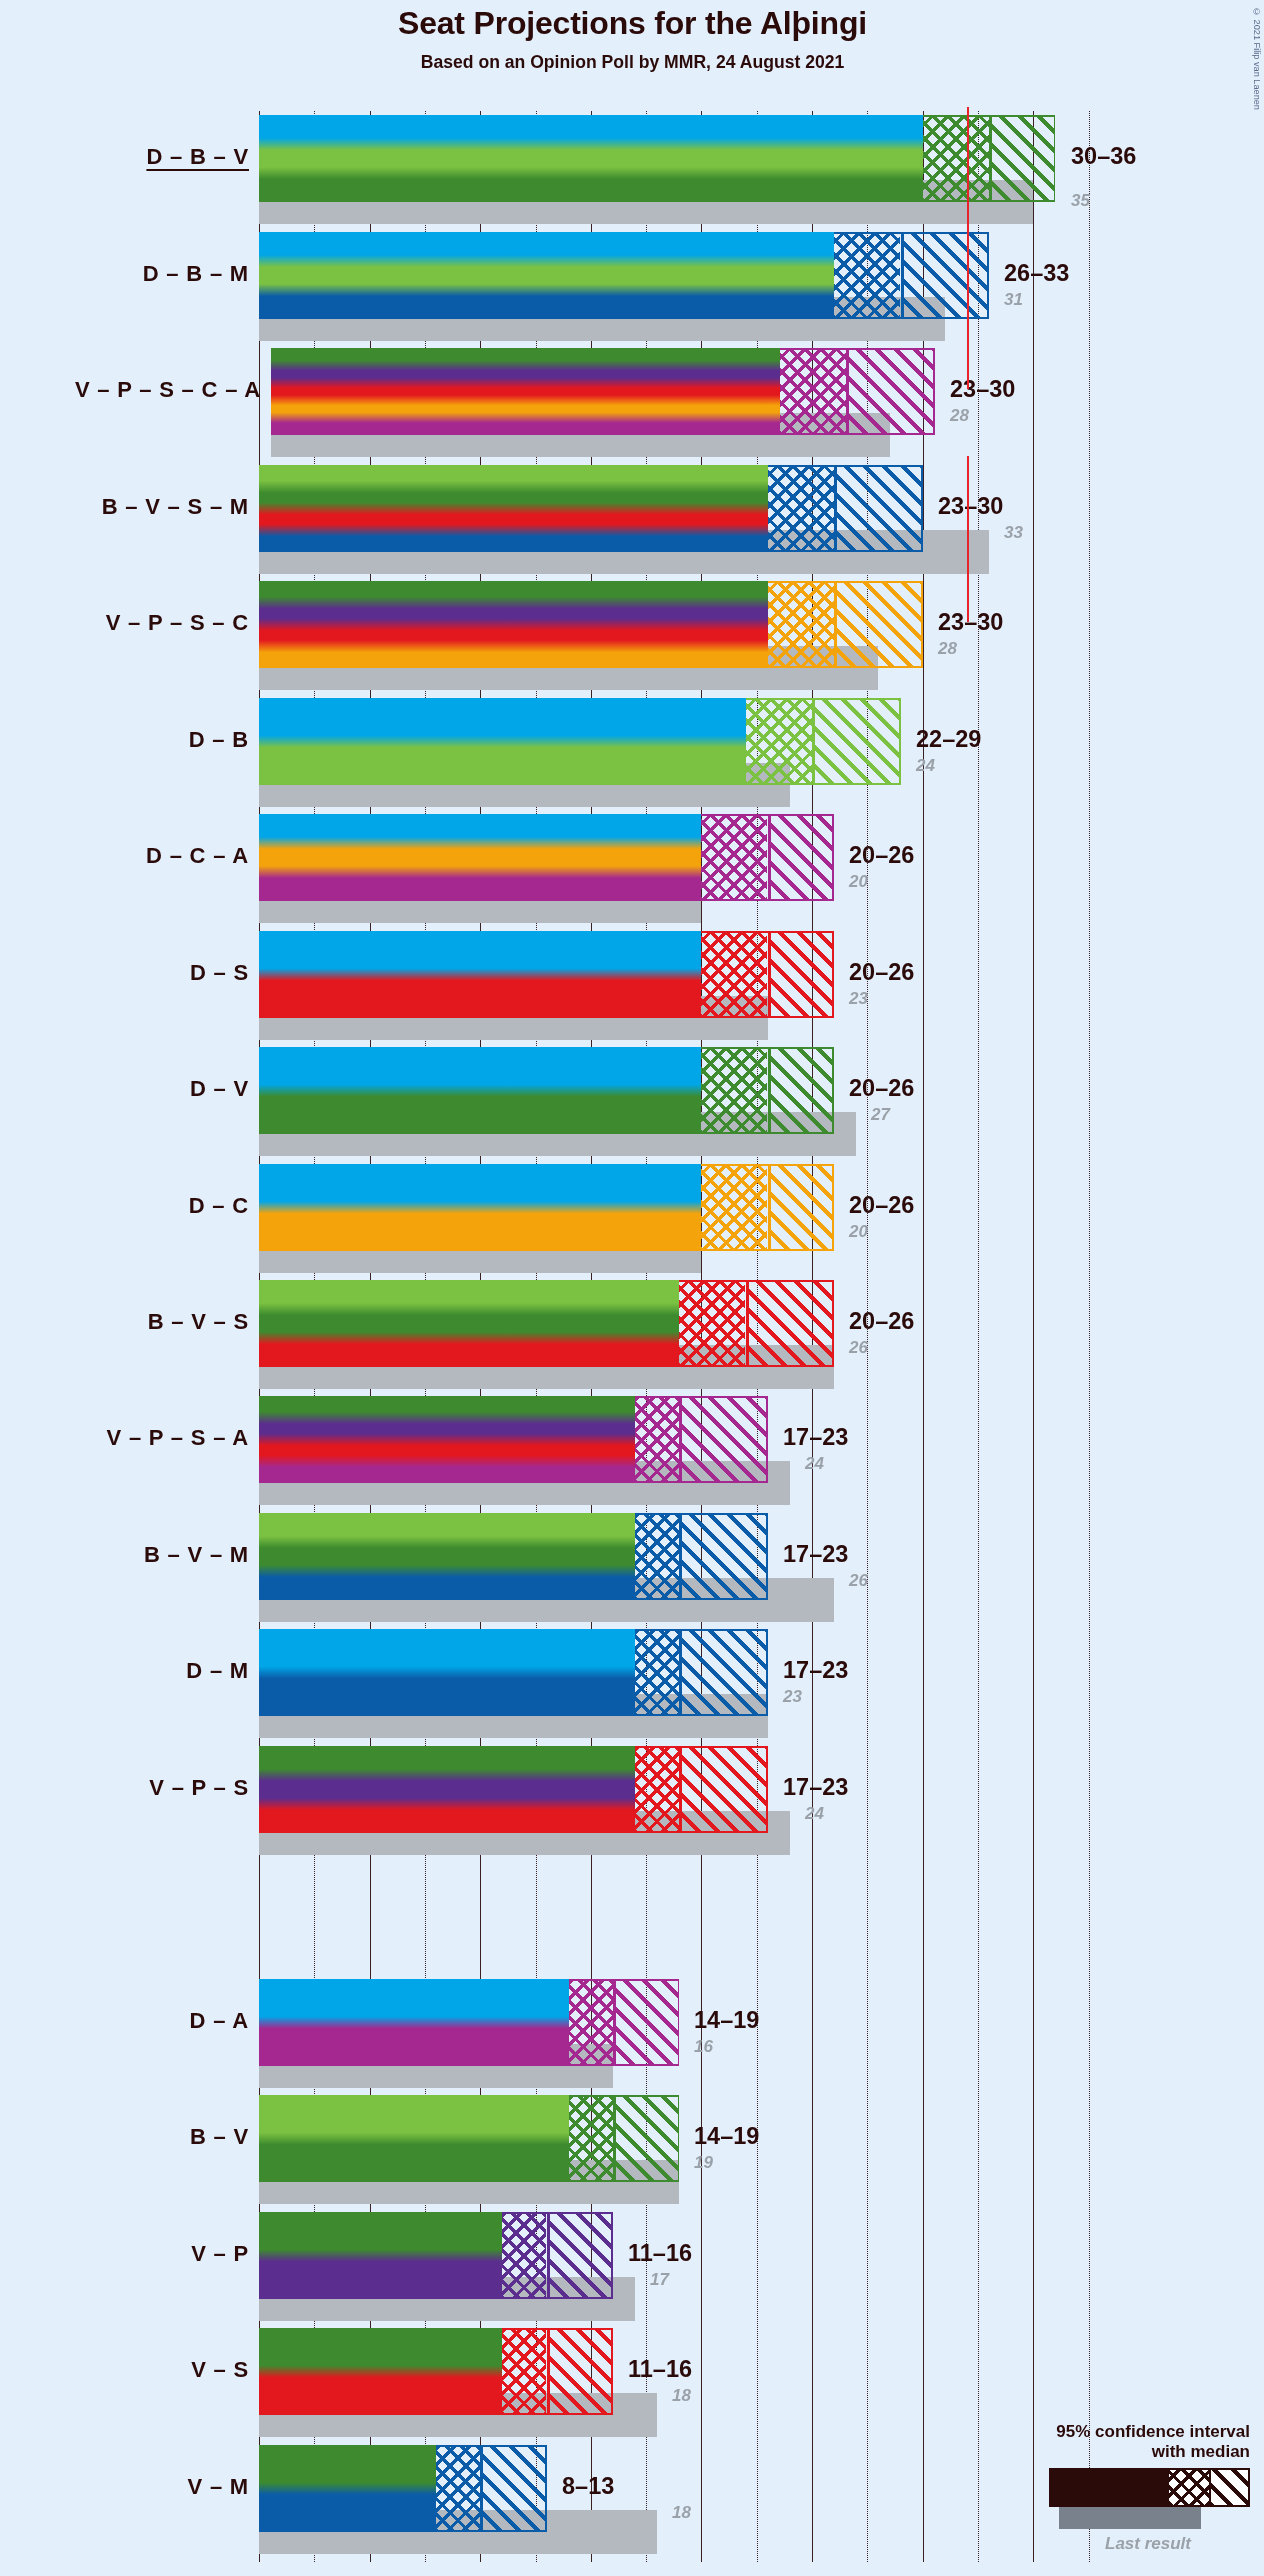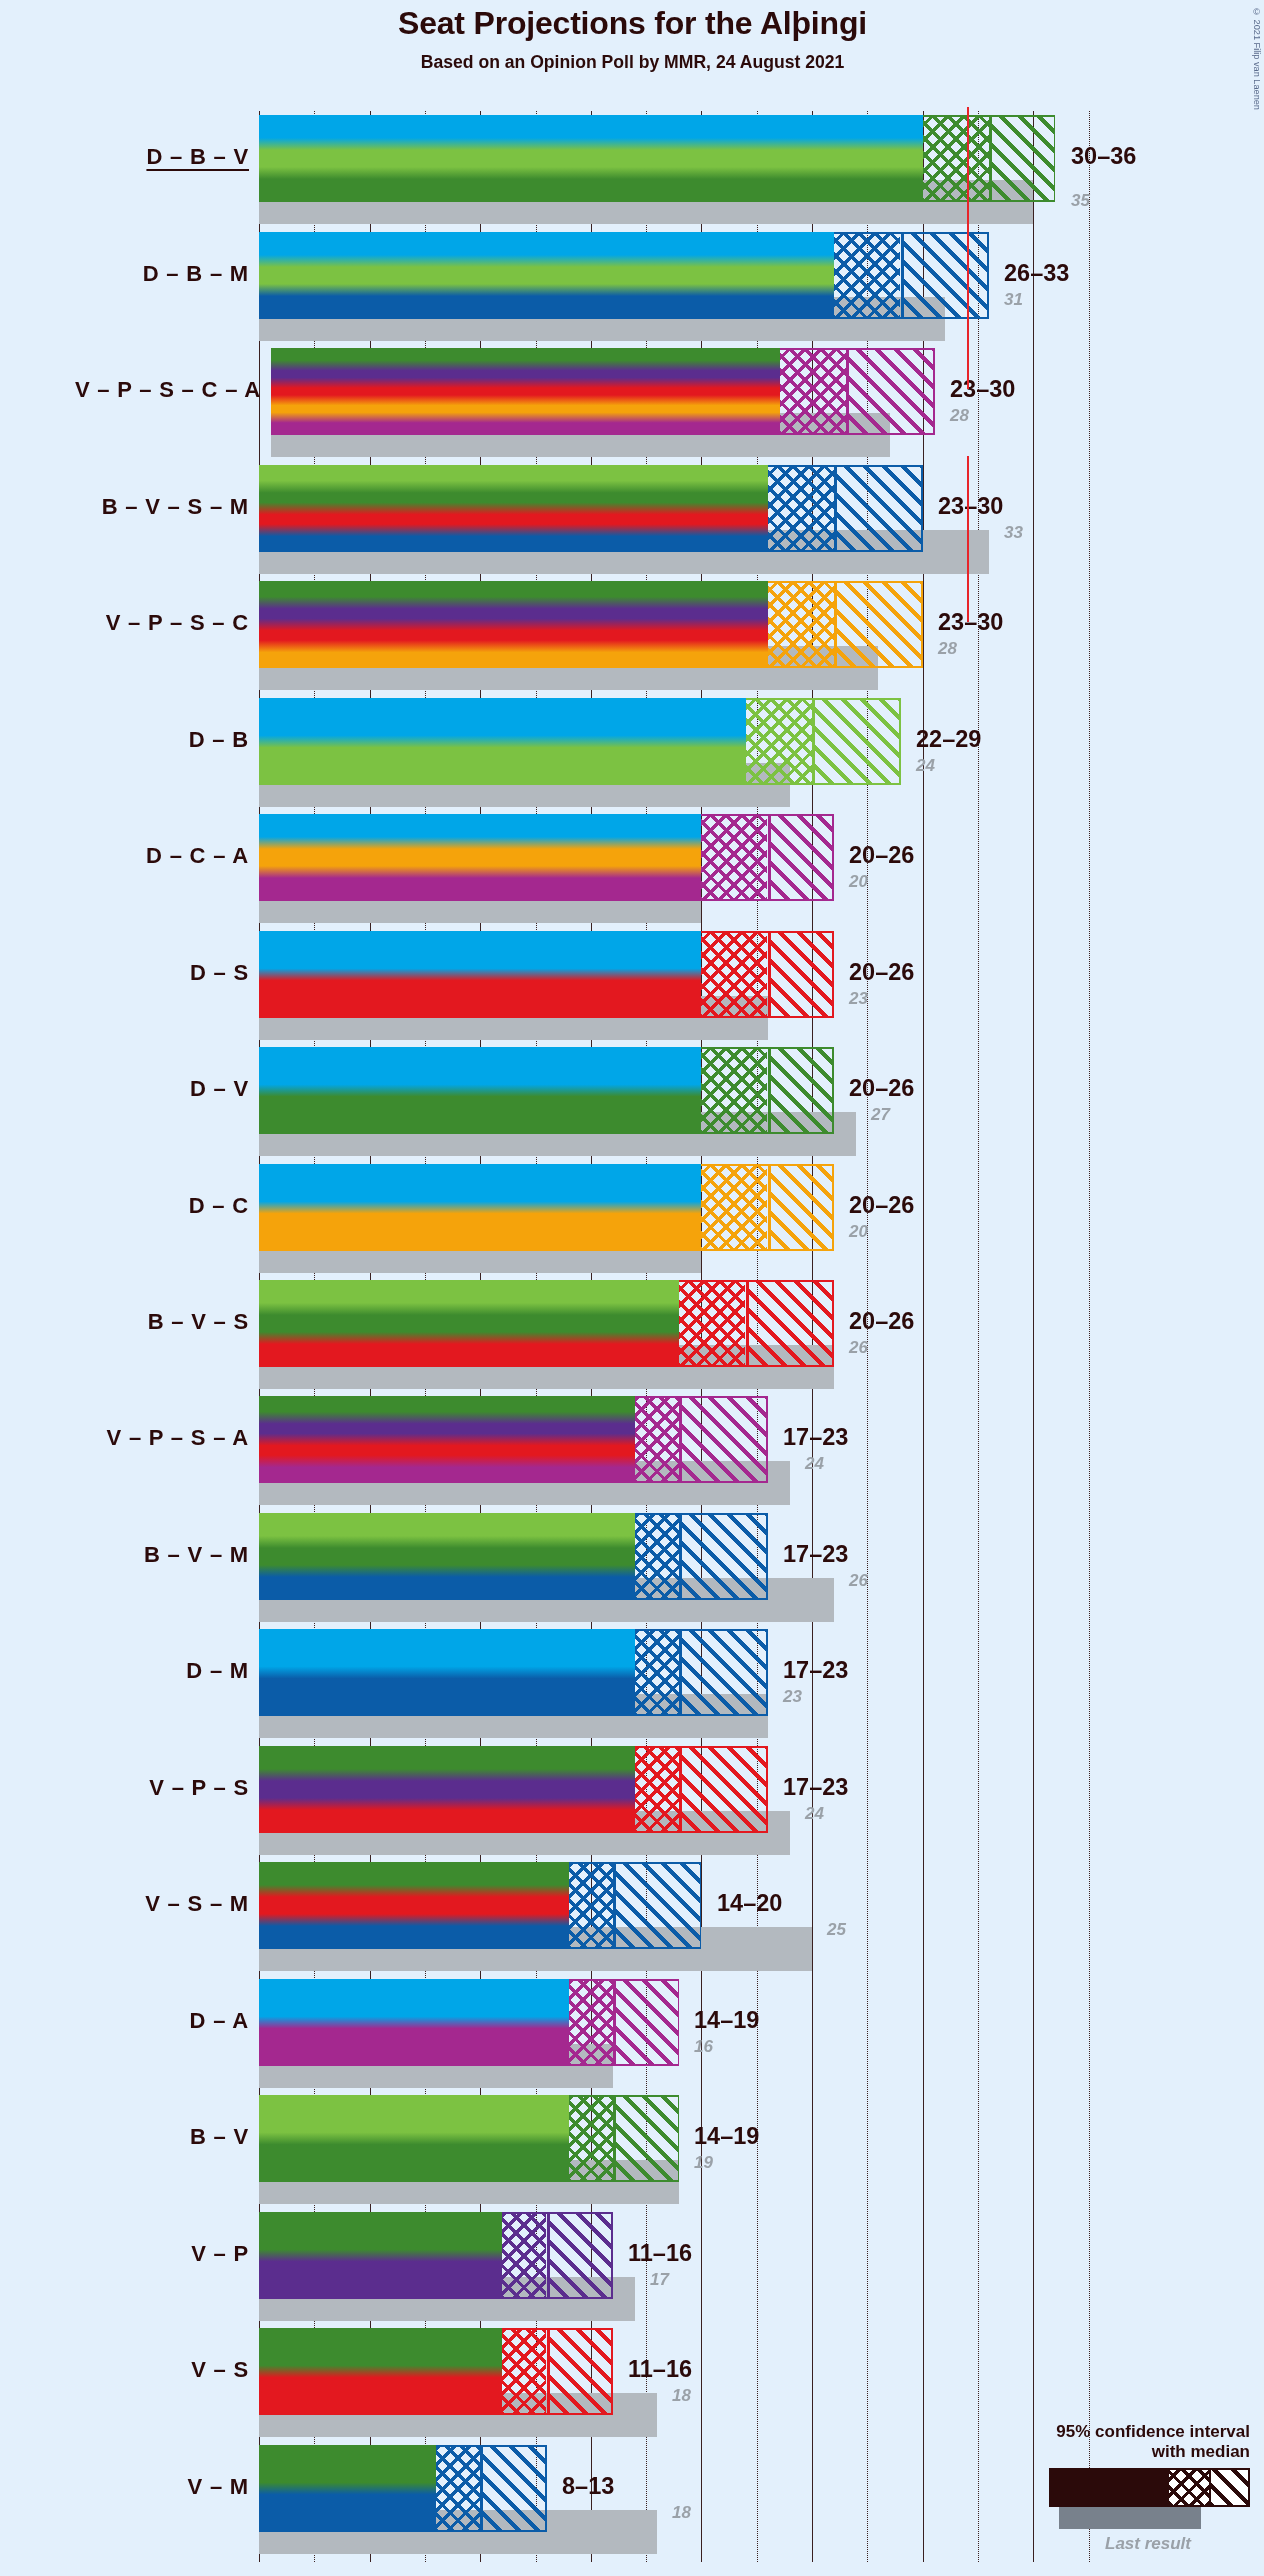--- a/index.html
+++ b/index.html
@@ -339,33 +339,20 @@
         <div class="bar-wrap" style="left: 0px; top: 0px; width: 509px; height: 87px; color: rgb(227, 24, 31);">
           <div class="bar-solid" style="width: 376px; background: linear-gradient(rgb(61, 139, 46) 7%, rgb(61, 139, 46) 26.3%, rgb(91, 45, 142) 40.3%, rgb(91, 45, 142) 59.7%, rgb(227, 24, 31) 73.7%, rgb(227, 24, 31) 93%);"></div>
           <div class="hatch-cross" style="left: 376px; width: 44px; color: rgb(227, 24, 31); background-color: transparent; background-image: repeating-linear-gradient(45deg, rgb(227, 24, 31) 0px, rgb(227, 24, 31) 3.4px, transparent 3.4px, transparent 11px), repeating-linear-gradient(-45deg, rgb(227, 24, 31) 0px, rgb(227, 24, 31) 3.4px, transparent 3.4px, transparent 11px);"></div>
           <div class="hatch-diag" style="left: 420px; width: 88px; background-image: repeating-linear-gradient(45deg, rgb(227, 24, 31) 0px, rgb(227, 24, 31) 4.2px, transparent 4.2px, transparent 13.4px);"></div>
           <div class="ci-sep" style="left: 420px; background: rgb(227, 24, 31);"></div>
           <div class="bar-outline" style="left: 376px; width: 133px; border-color: rgb(227, 24, 31);"></div>
         </div>
         <div class="val-range" style="left: 524px; top: 28px;">17–23</div>
         <div class="val-last" style="left: 546px; top: 58px;">24</div>
       </div>
-      <div class="row" style="top: 1751px; height: 109px; left: 0px; right: 0px;">
-        <div class="row-label" style="width: 251px; left: -261px; right: auto; top: 28.5px;">V – S – M</div>
-        <div class="lastresult" style="left: 0px; top: 65px; width: 553px; height: 44px;"></div>
-        <div class="bar-wrap" style="left: 0px; top: 0px; width: 442px; height: 87px; color: rgb(11, 92, 168);">
-          <div class="bar-solid" style="width: 310px; background: linear-gradient(rgb(61, 139, 46) 7%, rgb(61, 139, 46) 26.3%, rgb(227, 24, 31) 40.3%, rgb(227, 24, 31) 59.7%, rgb(11, 92, 168) 73.7%, rgb(11, 92, 168) 93%);"></div>
-          <div class="hatch-cross" style="left: 310px; width: 44px; color: rgb(11, 92, 168); background-color: transparent; background-image: repeating-linear-gradient(45deg, rgb(11, 92, 168) 0px, rgb(11, 92, 168) 3.4px, transparent 3.4px, transparent 11px), repeating-linear-gradient(-45deg, rgb(11, 92, 168) 0px, rgb(11, 92, 168) 3.4px, transparent 3.4px, transparent 11px);"></div>
-          <div class="hatch-diag" style="left: 354px; width: 88px; background-image: repeating-linear-gradient(45deg, rgb(11, 92, 168) 0px, rgb(11, 92, 168) 4.2px, transparent 4.2px, transparent 13.4px);"></div>
-          <div class="ci-sep" style="left: 354px; background: rgb(11, 92, 168);"></div>
-          <div class="bar-outline" style="left: 310px; width: 133px; border-color: rgb(11, 92, 168);"></div>
-        </div>
-        <div class="val-range" style="left: 458px; top: 28px;">14–20</div>
-        <div class="val-last" style="left: 568px; top: 58px;">25</div>
-      </div>
       <div class="row" style="top: 1868px; height: 109px; left: 0px; right: 0px;">
         <div class="row-label" style="width: 251px; left: -261px; right: auto; top: 28.5px;">D – A</div>
         <div class="lastresult" style="left: 0px; top: 65px; width: 354px; height: 44px;"></div>
         <div class="bar-wrap" style="left: 0px; top: 0px; width: 420px; height: 87px; color: rgb(164, 40, 143);">
           <div class="bar-solid" style="width: 310px; background: linear-gradient(rgb(0, 166, 232) 7%, rgb(0, 166, 232) 43%, rgb(164, 40, 143) 57%, rgb(164, 40, 143) 93%);"></div>
           <div class="hatch-cross" style="left: 310px; width: 44px; color: rgb(164, 40, 143); background-color: transparent; background-image: repeating-linear-gradient(45deg, rgb(164, 40, 143) 0px, rgb(164, 40, 143) 3.4px, transparent 3.4px, transparent 11px), repeating-linear-gradient(-45deg, rgb(164, 40, 143) 0px, rgb(164, 40, 143) 3.4px, transparent 3.4px, transparent 11px);"></div>
           <div class="hatch-diag" style="left: 354px; width: 66px; background-image: repeating-linear-gradient(45deg, rgb(164, 40, 143) 0px, rgb(164, 40, 143) 4.2px, transparent 4.2px, transparent 13.4px);"></div>
           <div class="ci-sep" style="left: 354px; background: rgb(164, 40, 143);"></div>
           <div class="bar-outline" style="left: 310px; width: 111px; border-color: rgb(164, 40, 143);"></div>
         </div>

